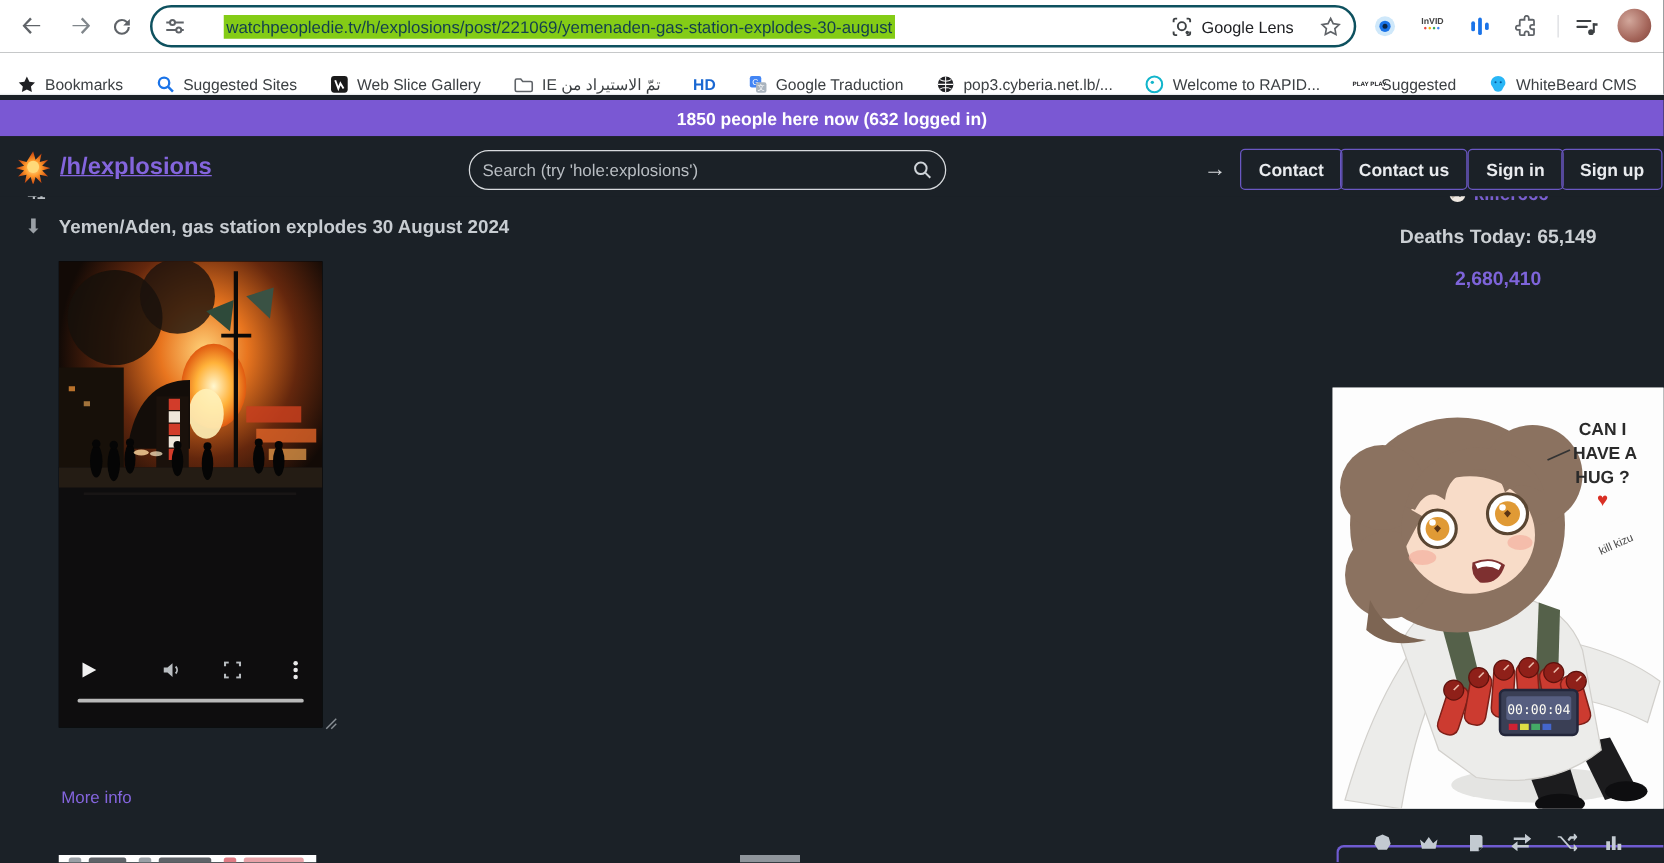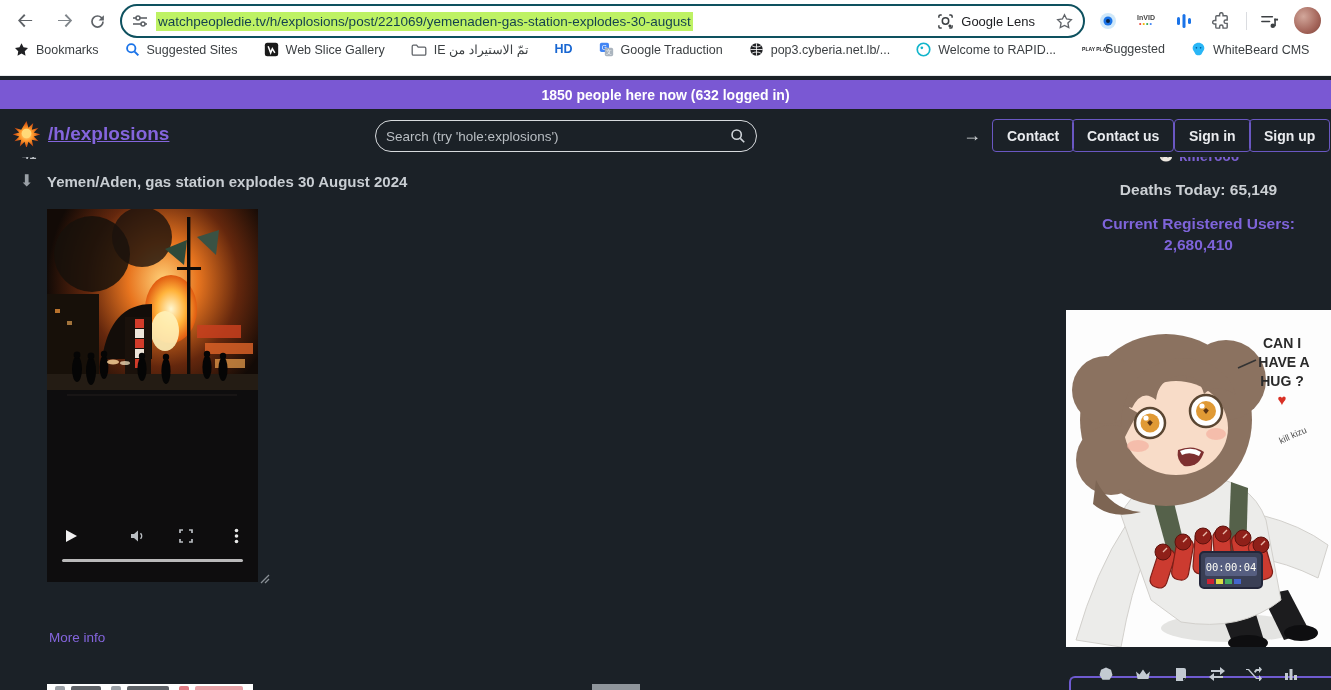--- a/index.html
+++ b/index.html
@@ -6,32 +6,32 @@
   html,body { width:1331px; height:690px; overflow:hidden; background:#1b2127;
               font-family:"Liberation Sans", sans-serif; }
   .screen { position:relative; width:1331px; height:690px; }
 
   
   .chrome-top { position:absolute; left:0; top:0; width:1331px; height:42px; background:#ffffff; }
   .nav-ico { position:absolute; top:8px; width:26px; height:26px; display:flex; align-items:center;
              justify-content:center; color:#5f6368; border-radius:50%; cursor:pointer; }
   .omnibox { position:absolute; left:120px; top:4px; width:965px; height:34px; background:#fff;
              border:2px solid #0e515f; border-radius:17px; display:flex; align-items:center; padding:0 10px; }
-  .url-text { font-size:13.5px; color:#123f4e; background:#bef264; padding:2px 2px; white-space:nowrap;
-              overflow:hidden; }
+  .url-text { font-size:13.5px; color:#123f4e; background:#84cc16; padding:2px 2px; white-space:nowrap;
+              overflow:hidden;margin-left:23px; }
   .lens-wrap { margin-left:auto; display:flex; align-items:center; gap:7px; color:#202124; font-size:13px; }
   .ext-ico { position:absolute; top:8px; width:26px; height:26px; display:flex; align-items:center;
              justify-content:center; }
   .chrome-sep { position:absolute; top:12px; width:1px; height:18px; background:#dadce0; }
   .avatar { position:absolute; top:7px; width:27px; height:27px; border-radius:50%;
             background:radial-gradient(circle at 35% 35%, #d2a79b, #a4655a 60%, #7d4238); }
 
   
   .bm-bar { position:absolute; left:0; top:42px; width:1331px; height:34px; background:#ffffff;
-            border-bottom:1px solid #e8eaed; display:flex; align-items:flex-start; padding:0 14px; gap:26px; }
+            border-bottom:1px solid #e8eaed; display:flex; align-items:flex-end; padding:0 14px; gap:26px; }
   .bm-item { display:flex; align-items:center; gap:7px; font-size:12.5px; color:#3c4043;
              white-space:nowrap; cursor:pointer; }
   .bm-chevron { margin-left:auto; color:#5f6368; font-size:15px; }
 
   
   .site { position:absolute; left:0; top:76px; width:1331px; height:532px; background:#1b2127; }
   .banner { position:absolute; left:0; top:4px; width:1331px; height:29px; background:#7a58d3;
             color:#ffffff; font-weight:bold; font-size:14px; display:flex; align-items:center;
             justify-content:center; }
   .site-header { position:absolute; left:0; top:33px; width:1331px; height:48px; background:#1b2127; z-index:5; }
@@ -391,21 +391,20 @@
       <div class="side-user">
         <svg width="15" height="12" viewBox="0 0 15 12">
           <ellipse cx="8" cy="7" rx="6" ry="4.5" fill="#efe9e2"></ellipse>
             <path d="M2 4l5 2-3 3z" fill="#c9bfb2"></path>
             <circle cx="10" cy="6.4" r="1" fill="#333"></circle>
         </svg>
         <span>killer666</span>
       </div>
       <div class="deaths">Deaths Today: 65,149</div>
       <div class="regusers">
-        <div>Current Registered Users:</div>
         <div>2,680,410</div>
       </div>
 
       <div class="artwork">
         <svg width="265" height="337" viewBox="0 0 265 337">
           <rect width="265" height="337" fill="#fdfdfd"></rect>
           <ellipse cx="165" cy="318" rx="70" ry="14" fill="#e4e4e2"></ellipse>
 
           <path d="M60 215 Q30 260 10 330 L55 337 Q65 280 80 245 Z" fill="#ececea" stroke="#d2d0cc" stroke-width="1"></path>
 

